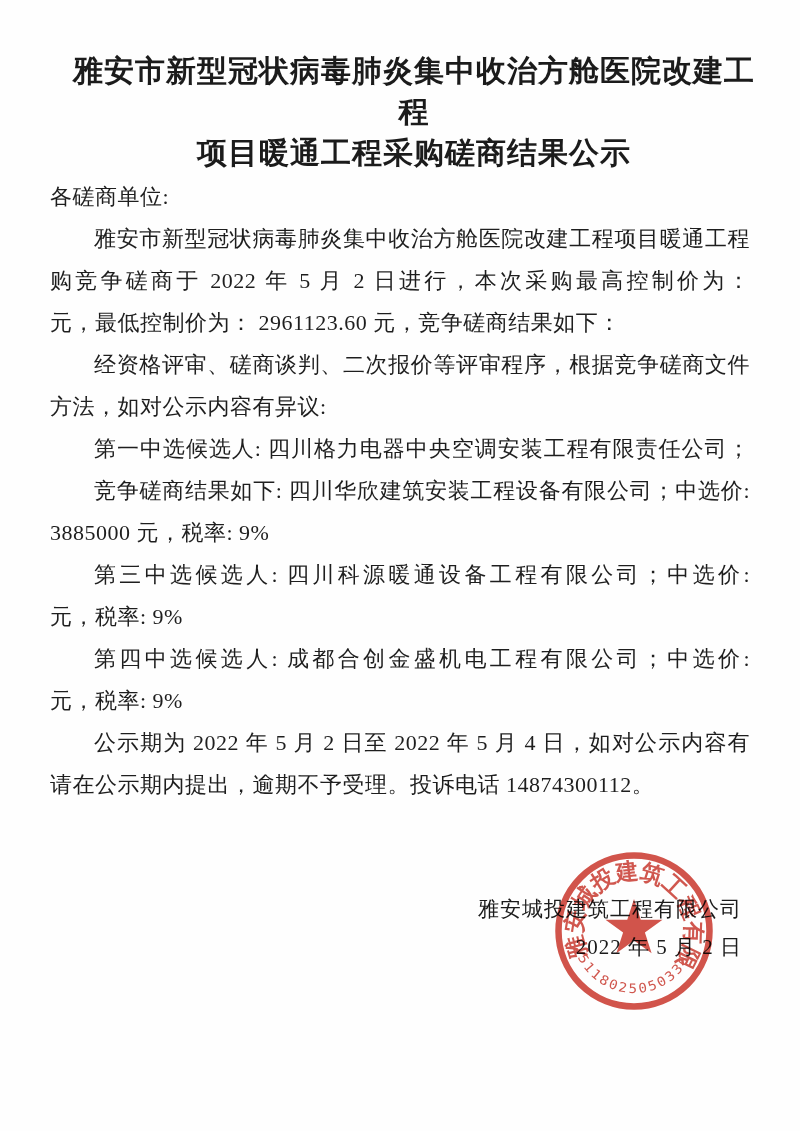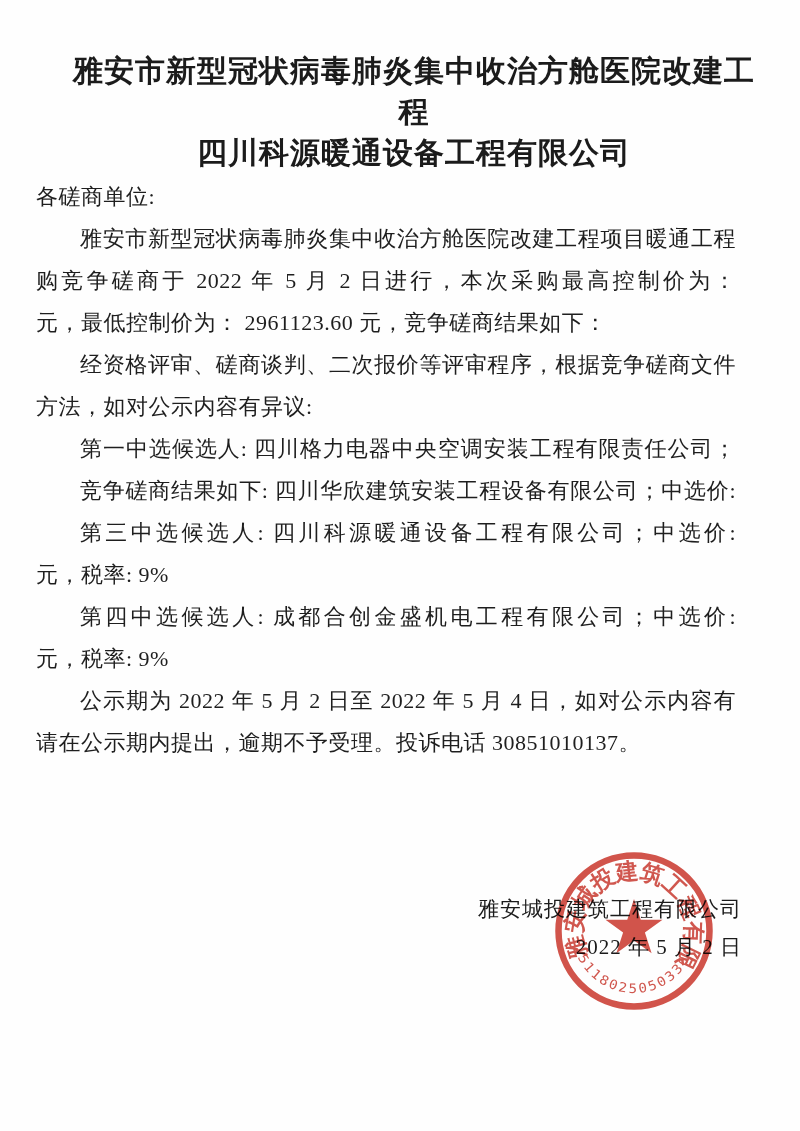--- a/index.html
+++ b/index.html
@@ -29,21 +29,21 @@
     font-size: 30px;
     line-height: 41px;
     letter-spacing: 1px;
     color: #1b1b1b;
   }
   .title-line { display: block; }
   
   .body-lines {
     position: absolute;
     top: 176px;
-    left: 36px;
+    left: 50px;
     width: 700px;
   }
   .line {
     height: 42px;
     line-height: 42px;
     font-size: 22px;
     letter-spacing: 0.5px;
     white-space: normal;
     overflow: hidden;
     text-align: left;
@@ -90,38 +90,39 @@
     fill: #cc453b;
   }
 </style>
 </head>
 <body>
 
 <div class="page">
 
   <h1 class="title">
     <span class="title-line">雅安市新型冠状病毒肺炎集中收治方舱医院改建工程</span>
-    <span class="title-line">四川科源暖通设备工程有限公司</span>
+    <span class="title-line">项目暖通工程采购磋商结果公示</span>
   </h1>
 
   <div class="body-lines" id="body-lines">
       <div class="line">各磋商单位:</div>
       <div class="line indent justify">雅安市新型冠状病毒肺炎集中收治方舱医院改建工程项目暖通工程采</div>
       <div class="line justify">购竞争磋商于 2022 年 5 月 2 日进行，本次采购最高控制价为： 3894517.43</div>
       <div class="line">元，最低控制价为： 2961123.60 元，竞争磋商结果如下：</div>
       <div class="line indent justify">经资格评审、磋商谈判、二次报价等评审程序，根据竞争磋商文件评审</div>
       <div class="line">方法，如对公示内容有异议:</div>
       <div class="line indent justify">第一中选候选人: 四川格力电器中央空调安装工程有限责任公司；中选</div>
       <div class="line indent justify">竞争磋商结果如下: 四川华欣建筑安装工程设备有限公司；中选价:</div>
+      <div class="line">3885000 元，税率: 9%</div>
       <div class="line indent justify">第三中选候选人: 四川科源暖通设备工程有限公司；中选价: 3885850</div>
       <div class="line">元，税率: 9%</div>
       <div class="line indent justify">第四中选候选人: 成都合创金盛机电工程有限公司；中选价: 3891300</div>
       <div class="line">元，税率: 9%</div>
       <div class="line indent justify">公示期为 2022 年 5 月 2 日至 2022 年 5 月 4 日，如对公示内容有异议，</div>
-      <div class="line">请在公示期内提出，逾期不予受理。投诉电话 30851010137。</div>
+      <div class="line">请在公示期内提出，逾期不予受理。投诉电话 14874300112。</div>
     </div>
 
   <div class="signature">
     <div>雅安城投建筑工程有限公司</div>
     <div>2022 年 5 月 2 日</div>
   </div>
 
   <svg class="stamp" viewBox="-100 -100 200 200" xmlns="http://www.w3.org/2000/svg">
 
     <circle cx="0" cy="0" r="75.5" fill="none" stroke="#cd4137" stroke-width="6.5"></circle>

